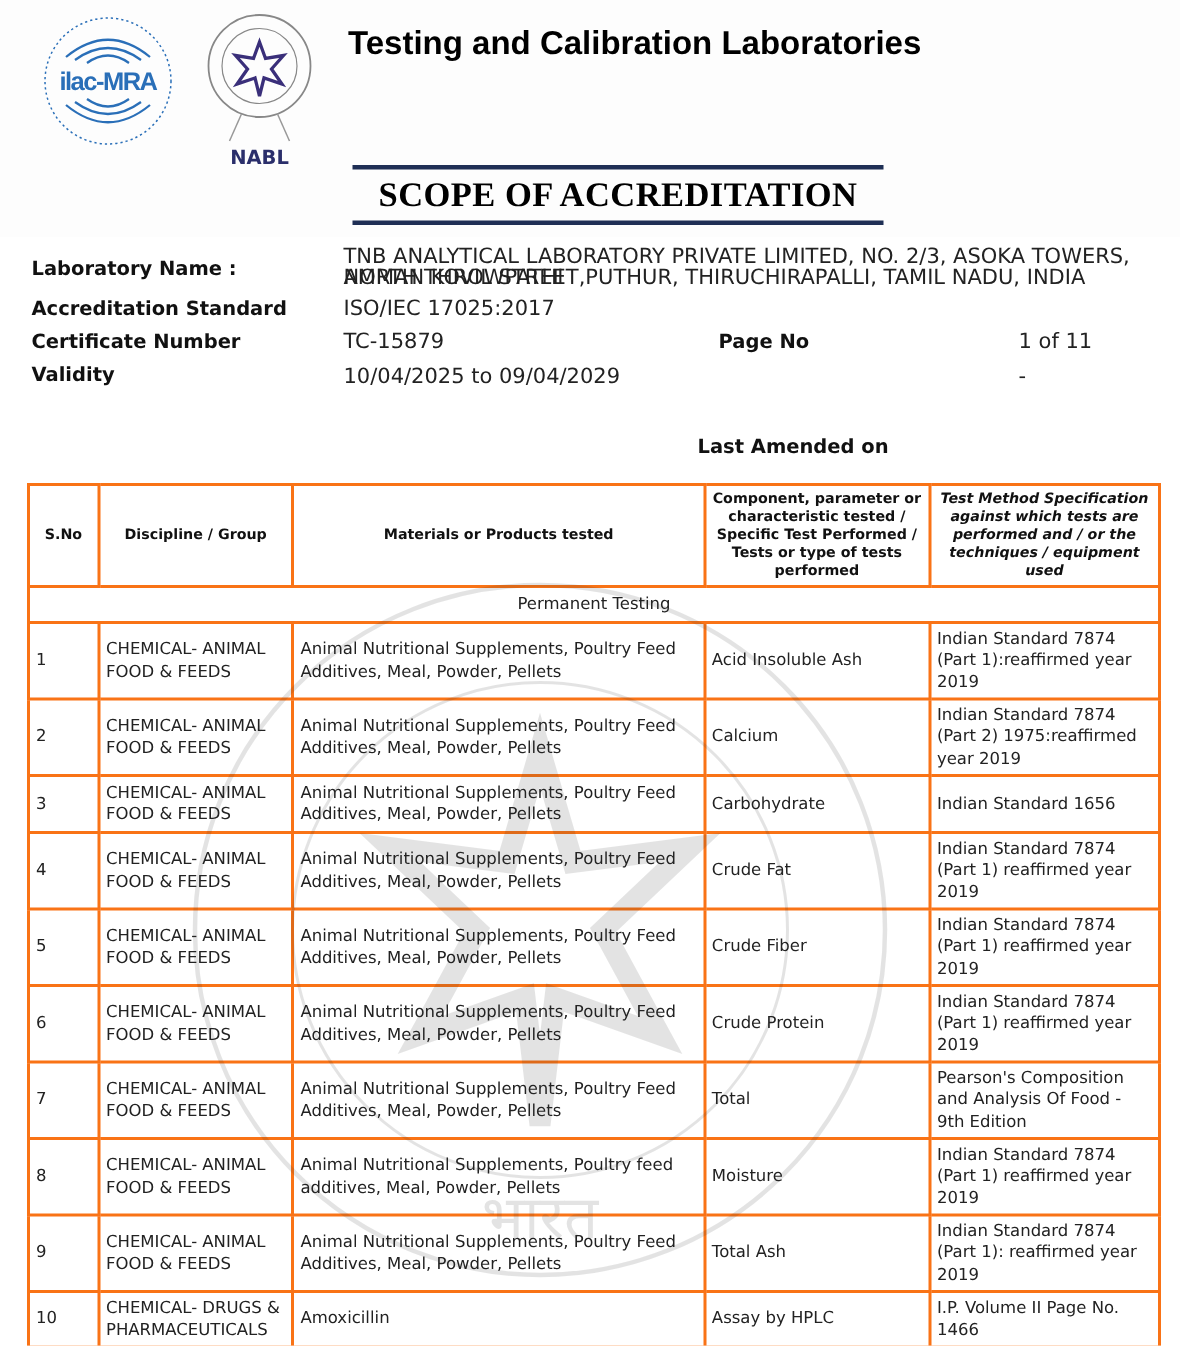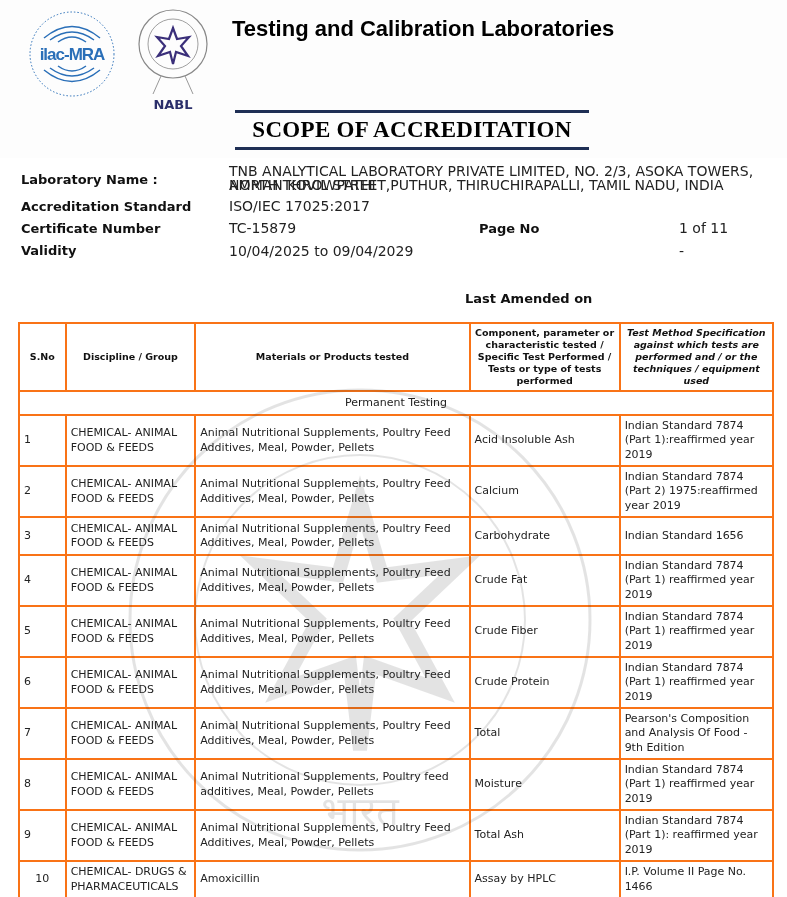--- a/index.html
+++ b/index.html
@@ -143,21 +143,21 @@
         <td style="height: 45px;">Indian Standard 7874 (Part 1) reaffirmed year 2019</td>
       </tr>
       <tr>
         <td style="height: 45px;">9</td>
         <td style="height: 45px;">CHEMICAL- ANIMAL FOOD &amp; FEEDS</td>
         <td style="height: 45px;">Animal Nutritional Supplements, Poultry Feed Additives, Meal, Powder, Pellets</td>
         <td style="height: 45px;">Total Ash</td>
         <td style="height: 45px;">Indian Standard 7874 (Part 1): reaffirmed year 2019</td>
       </tr>
       <tr>
-        <td style="height: 31px; text-align: center;">10</td>
+        <td style="height: 31px;">10</td>
         <td style="height: 31px;">CHEMICAL- DRUGS &amp; PHARMACEUTICALS</td>
         <td style="height: 31px;">Amoxicillin</td>
         <td style="height: 31px;">Assay by HPLC</td>
         <td style="height: 31px;">I.P. Volume II Page No. 1466</td>
       </tr>
     </tbody>
 </table>
 
 <svg class="watermark" viewBox="0 0 480 500">
   <circle cx="240" cy="240" r="230" fill="none" stroke="#333" stroke-width="3"></circle>

